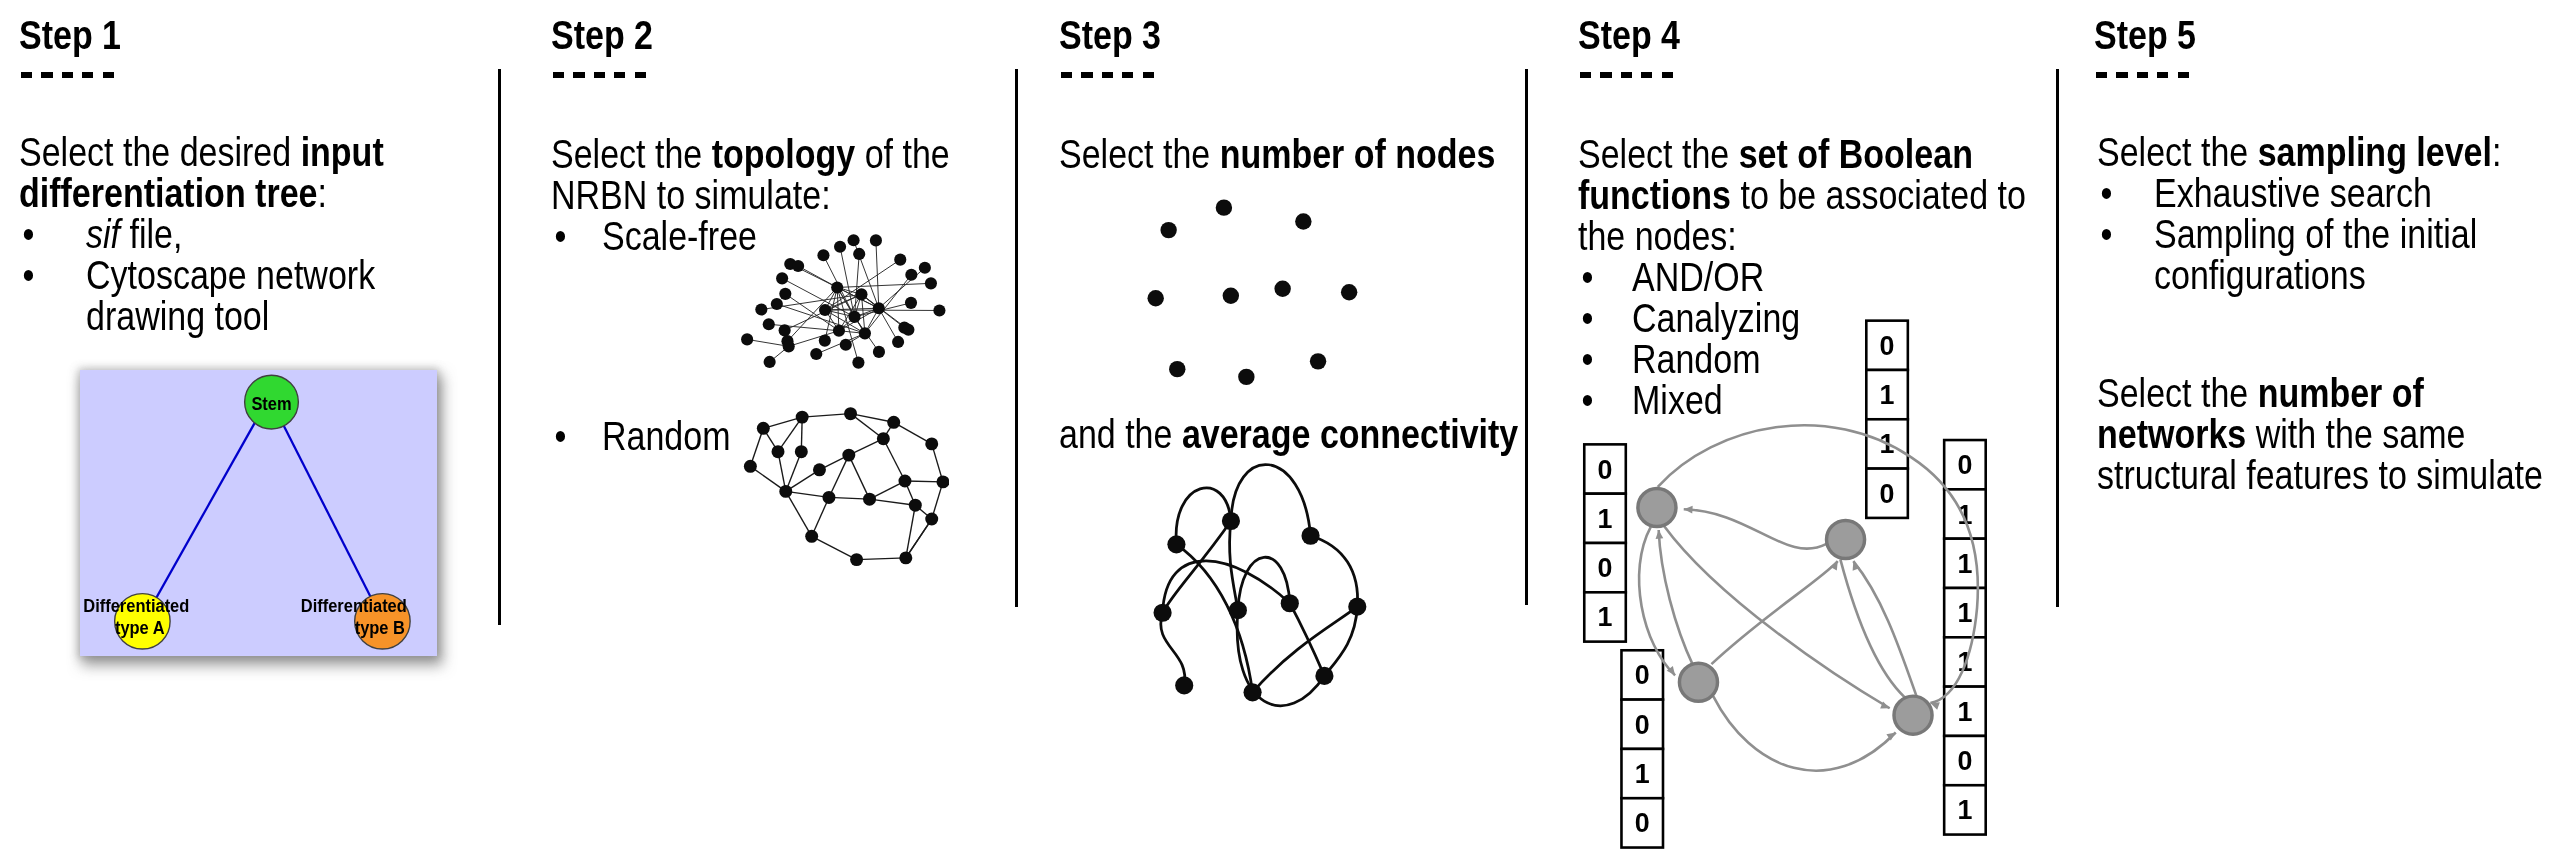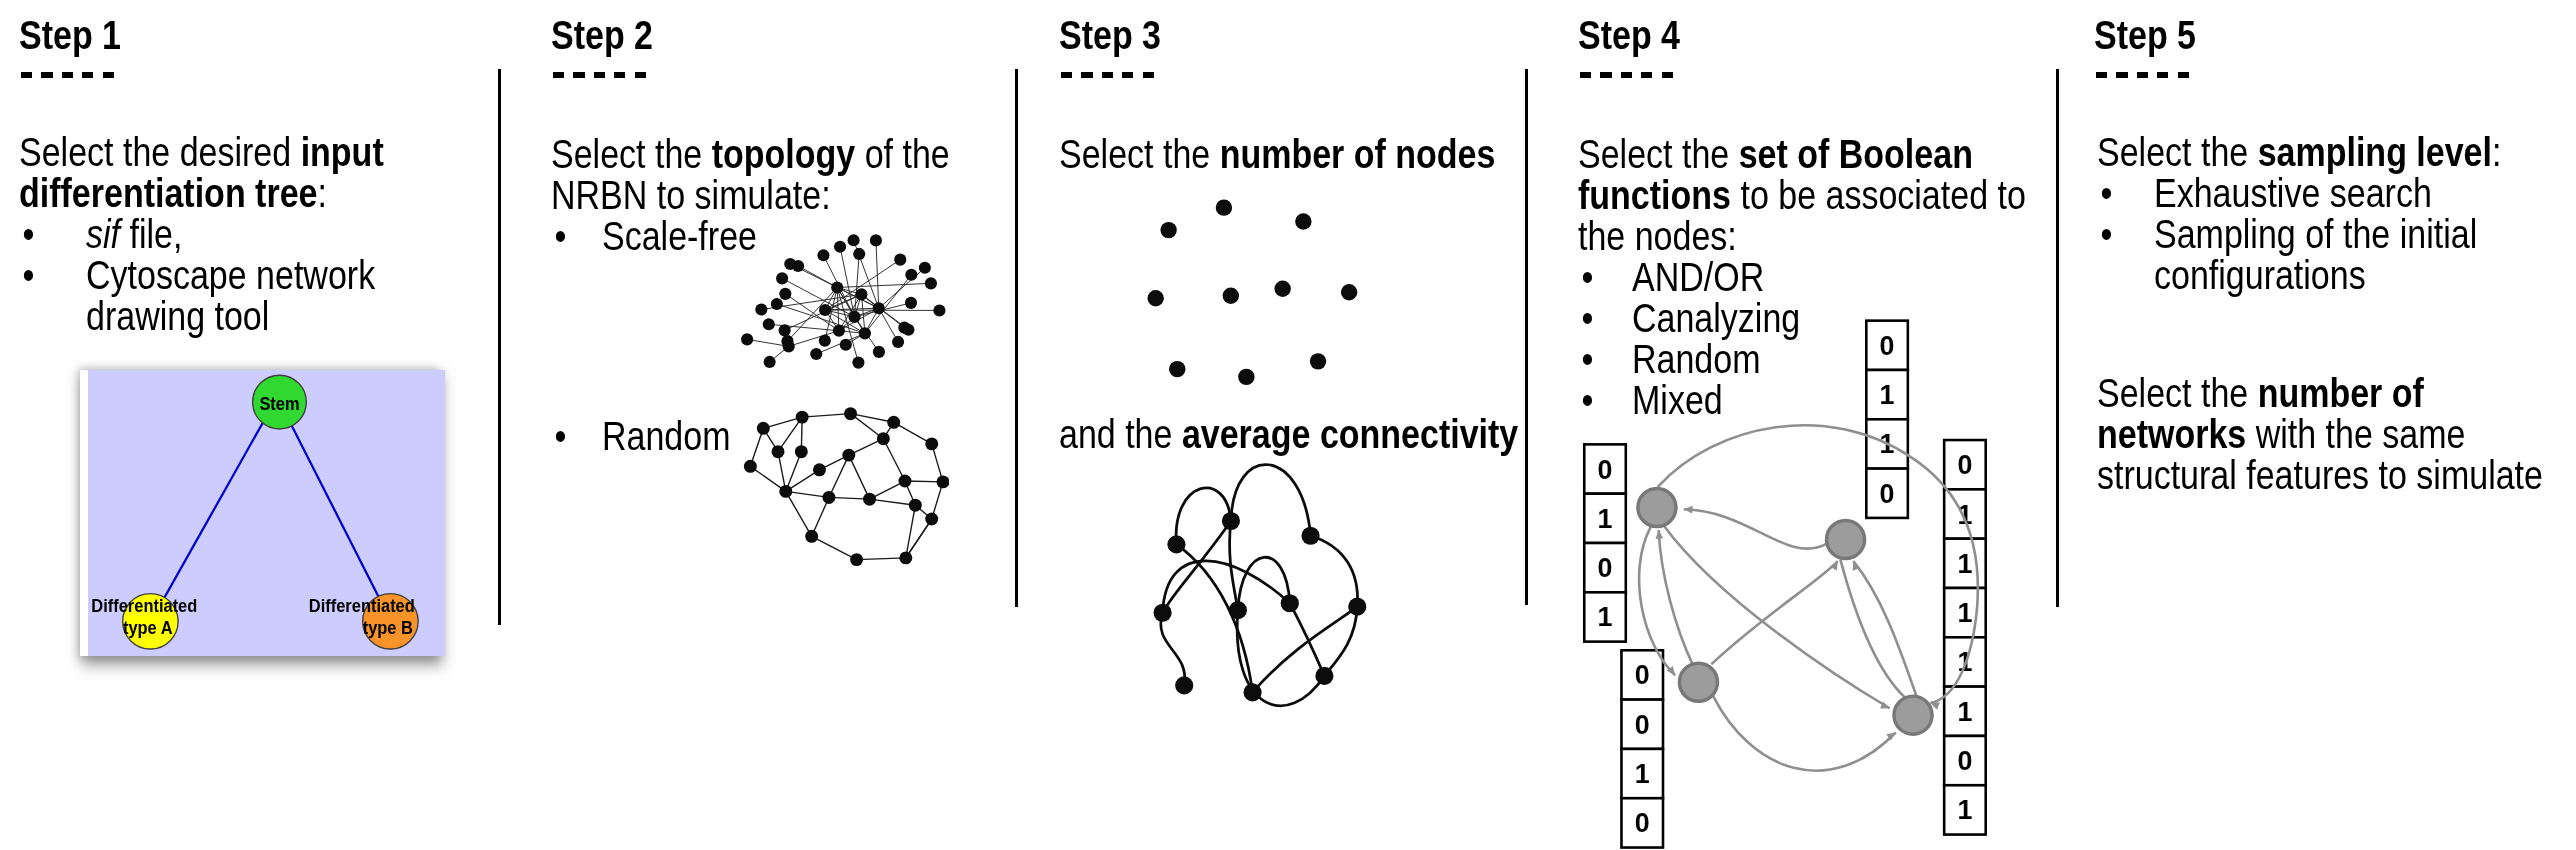--- a/index.html
+++ b/index.html
@@ -29,21 +29,21 @@
     <span></span>
   </div>
 <div class="txt" style="left:19px; top:132px; width:485px;">
 Select the desired <b>input</b><br><b>differentiation tree</b>:
 <div class="row"><span class="blt">•</span><span style="display:inline-block; margin-left:67px;"><i>sif</i> file,</span></div>
 <div class="row">
       <span class="blt">•</span>
       <div style="margin-left:67px;">Cytoscape network<br>drawing tool</div>
     </div>
 </div>
-<div class="abs" style="left:80px; top:370px; width:357px; height:286px; box-shadow:3.5px 7.8px 13px 2.6px rgba(80,80,80,0.55), 0 0 7.8px 1.7px rgba(120,120,120,0.35);padding-left:8px;">
+<div class="abs" style="left:80px; top:370px; width:357px; height:286px; box-shadow:3.5px 7.8px 13px 2.6px rgba(80,80,80,0.55), 0 0 7.8px 1.7px rgba(120,120,120,0.35);">
 <svg width="357" height="286" viewBox="0 0 412 330">
       <rect x="0" y="0" width="412" height="330" fill="#ccccff"></rect>
 <line x1="205" y1="55" x2="88" y2="263" stroke="#0000cc" stroke-width="2.6"></line>
 <line x1="235" y1="64" x2="335" y2="261" stroke="#0000cc" stroke-width="2.6"></line>
 <circle cx="221" cy="37" r="31" fill="#30d830" stroke="#404040" stroke-width="1.6"></circle>
 <circle cx="72" cy="290" r="32" fill="#ffff00" stroke="#404040" stroke-width="1.6"></circle>
 <circle cx="349" cy="290" r="32" fill="#f79328" stroke="#404040" stroke-width="1.6"></circle>
 <g font-size="19" font-weight="bold" text-anchor="middle" fill="#000" transform="scale(1,1.13)">
 <text x="221" y="40.4">Stem</text>
 <text x="65" y="246.9">Differentiated</text>

